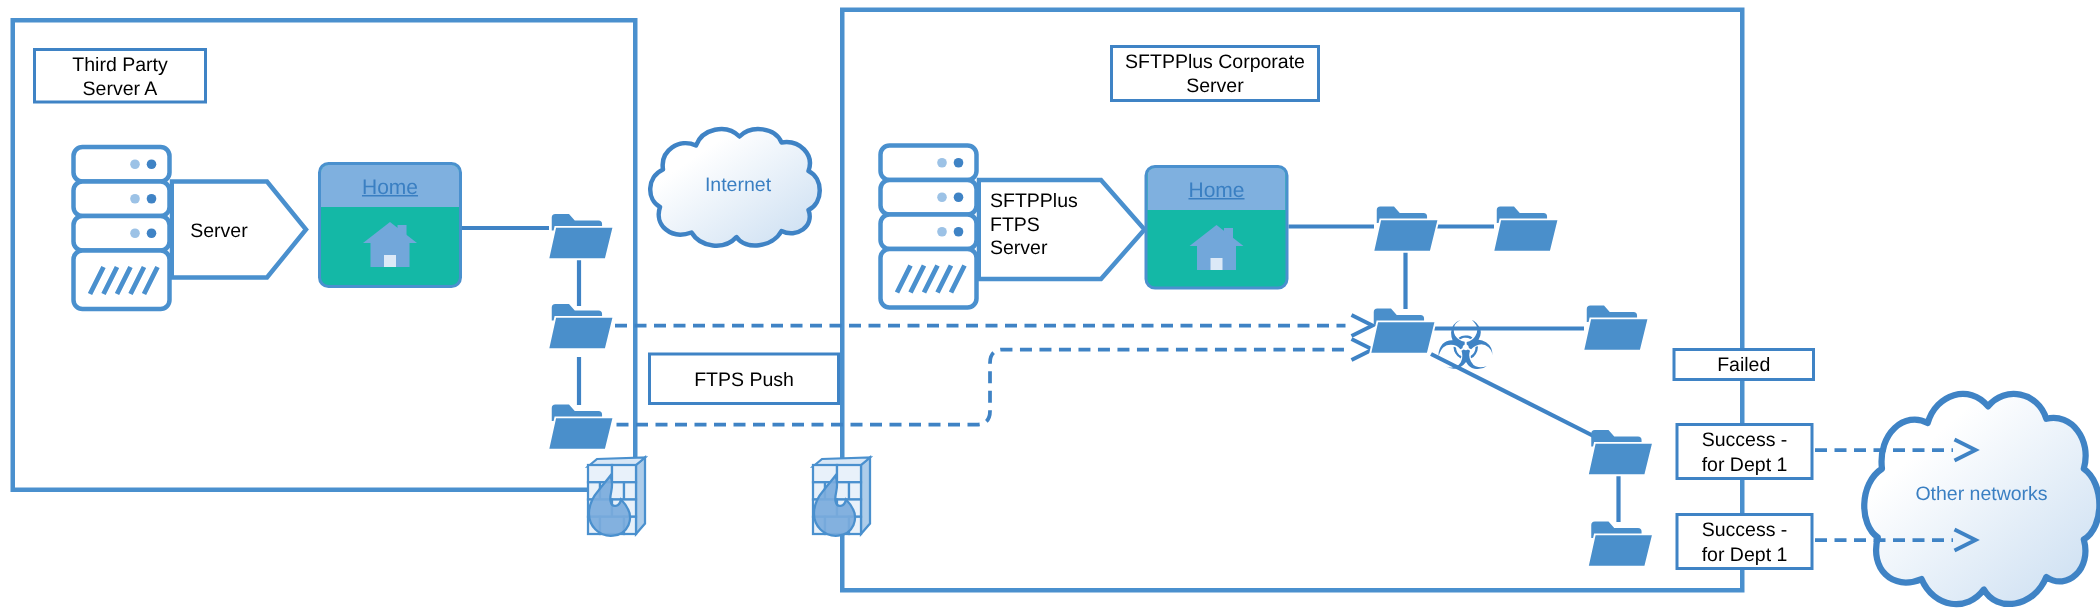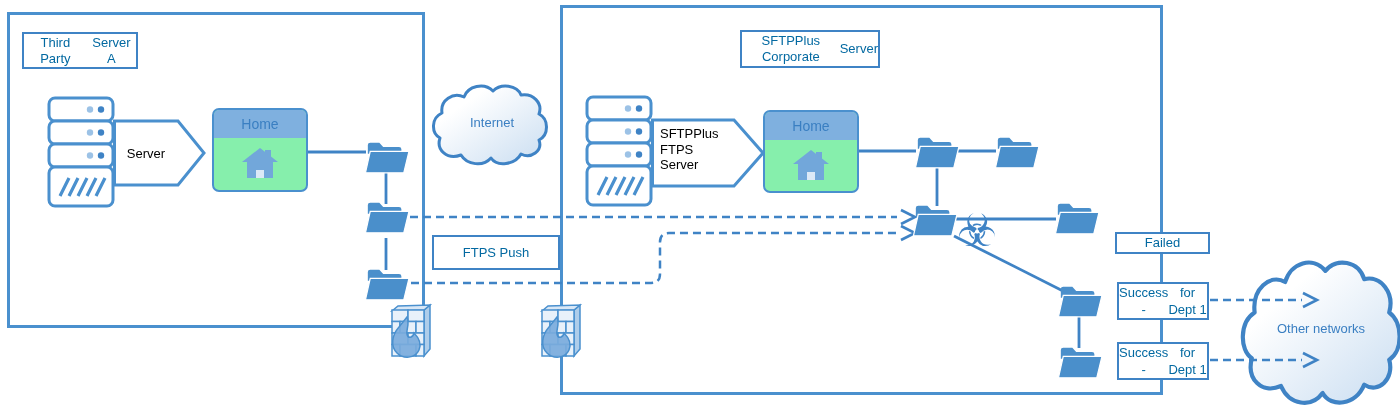--- a/index.html
+++ b/index.html
@@ -3,29 +3,29 @@
 <meta charset="utf-8">
 <style>
   html,body{margin:0;padding:0;background:#fff;}
   .stage{
     position:relative;width:1400px;height:410px;overflow:hidden;background:#fff;
     font-family:"Liberation Sans", sans-serif;color:#3a7fc2;
   }
   .bigbox{position:absolute;border:3px solid #4a90ce;box-sizing:border-box;z-index:1;background:transparent;}
   .labelbox{
     position:absolute;border:2.5px solid #3f83c5;background:#fff;box-sizing:border-box;
-    display:flex;flex-direction:row;align-items:center;justify-content:center;
-    font-size:13px;line-height:16px;color:#0369a1;text-align:center;z-index:6;
+    display:flex;flex-direction:column;align-items:center;justify-content:center;
+    font-size:13px;line-height:16px;color:#000000;text-align:center;z-index:6;
   }
   .icon{position:absolute;z-index:4;}
   .icon svg{display:block;}
   .over-arrow{position:absolute;z-index:5;font-size:13px;color:#000000;}
   .home{
-    position:absolute;z-index:5;border:2.5px solid #4a90ce;border-radius:7px;background:#86efac;
-    box-sizing:border-box;overflow:hidden;display:flex;flex-direction:column;
+    position:absolute;z-index:5;border:2.5px solid #4a90ce;border-radius:7px;background:#14b8a6;
+    box-sizing:border-box;overflow:hidden;display:flex;flex-direction:column;text-decoration:underline;
   }
   .home-title{
     height:28px;flex:0 0 28px;background:#7fb0df;display:flex;align-items:center;justify-content:center;
     font-size:14px;color:#3a7fc2;
   }
   .home-body{flex:1;display:flex;align-items:center;justify-content:center;}
   .lines{position:absolute;left:0;top:0;z-index:3;pointer-events:none;}
   .cloud{position:absolute;z-index:2;}
   .cloud-label{position:absolute;z-index:8;font-size:13px;color:#3a7fc2;text-align:center;}
   .bio{

